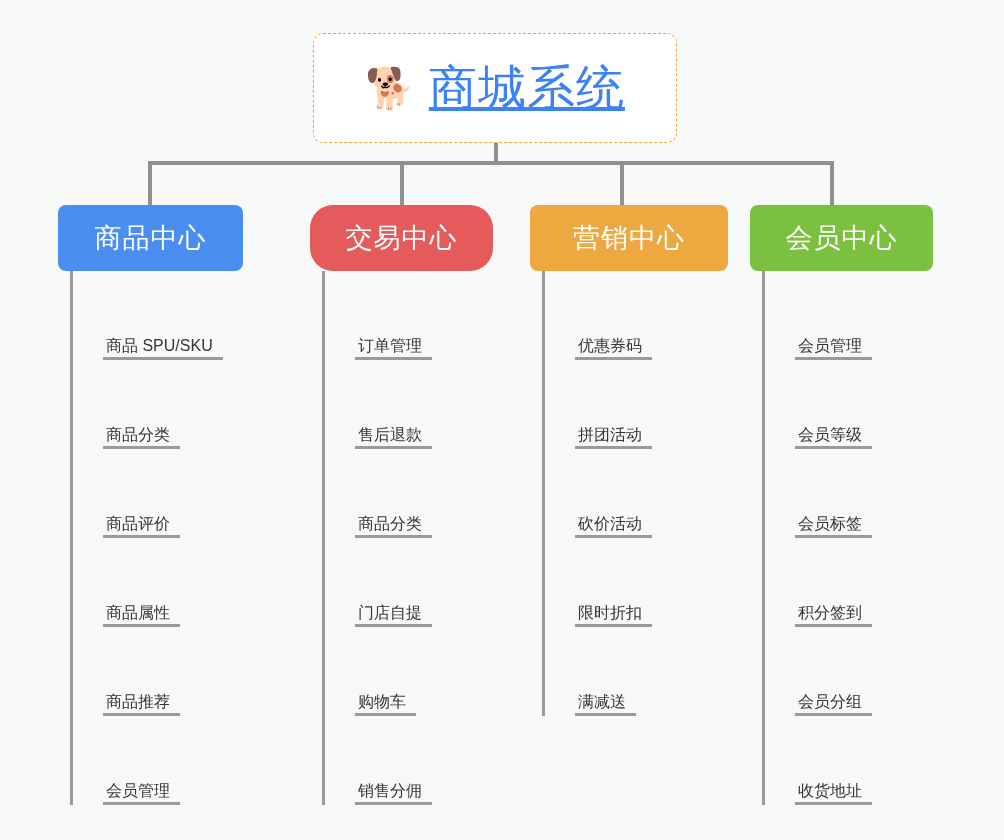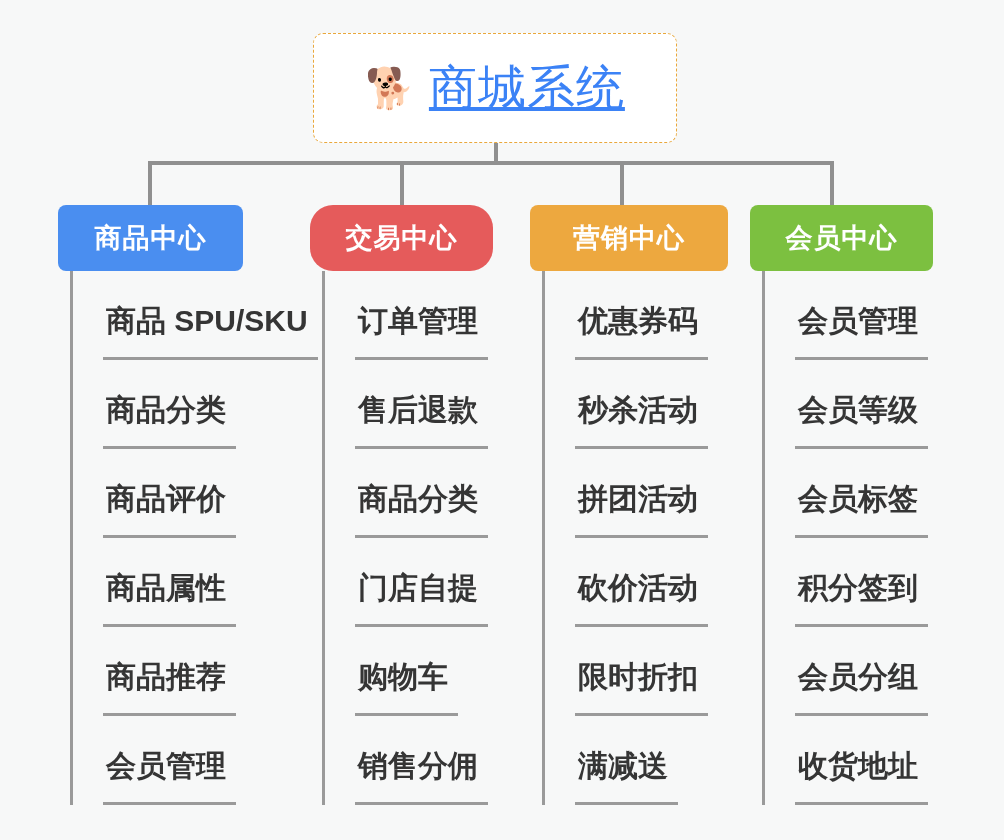--- a/index.html
+++ b/index.html
@@ -70,21 +70,20 @@
   .conn-drop {
     top: 161px;
     width: 4px;
     height: 44px;
   }
 
   
   .branch {
     position: absolute;
     top: 205px;
-    font-weight: bold;
   }
   .branch-header {
     box-sizing: border-box;
     height: 66px;
     border-radius: 8px;
     display: flex;
     align-items: center;
     justify-content: center;
     color: #ffffff;
     font-size: 27px;
@@ -100,22 +99,22 @@
   }
   .branch-item {
     position: relative;
     height: 89px;
     display: flex;
     align-items: flex-end;
   }
   .branch-item-label {
     display: inline-block;
     margin-left: 30px;
-    padding: 0 10px 19px 3px;
-    font-size: 30px;
+    padding: 0 10px 2px 3px;
+    font-size: 16px;
     color: #353535;
     white-space: nowrap;
     border-bottom: 3px solid #9a9a9a;
     line-height: 1.15;
   }
 </style>
 </head>
 <body style="background: rgb(247, 248, 248);">
 
 <div id="mindmap">
@@ -188,23 +187,20 @@
       </div>
       <div class="branch" style="left: 530px; width: 183px;">
         <div class="branch-header" style="background: rgb(237, 168, 63); width: 198px;">
           <span>营销中心</span>
         </div>
         <div class="branch-items">
           <div class="branch-item">
             <span class="branch-item-label">优惠券码</span>
           </div>
           <div class="branch-item">
-            <span class="branch-item-label">秒杀活动</span>
-          </div>
-          <div class="branch-item">
             <span class="branch-item-label">拼团活动</span>
           </div>
           <div class="branch-item">
             <span class="branch-item-label">砍价活动</span>
           </div>
           <div class="branch-item">
             <span class="branch-item-label">限时折扣</span>
           </div>
           <div class="branch-item">
             <span class="branch-item-label">满减送</span>

